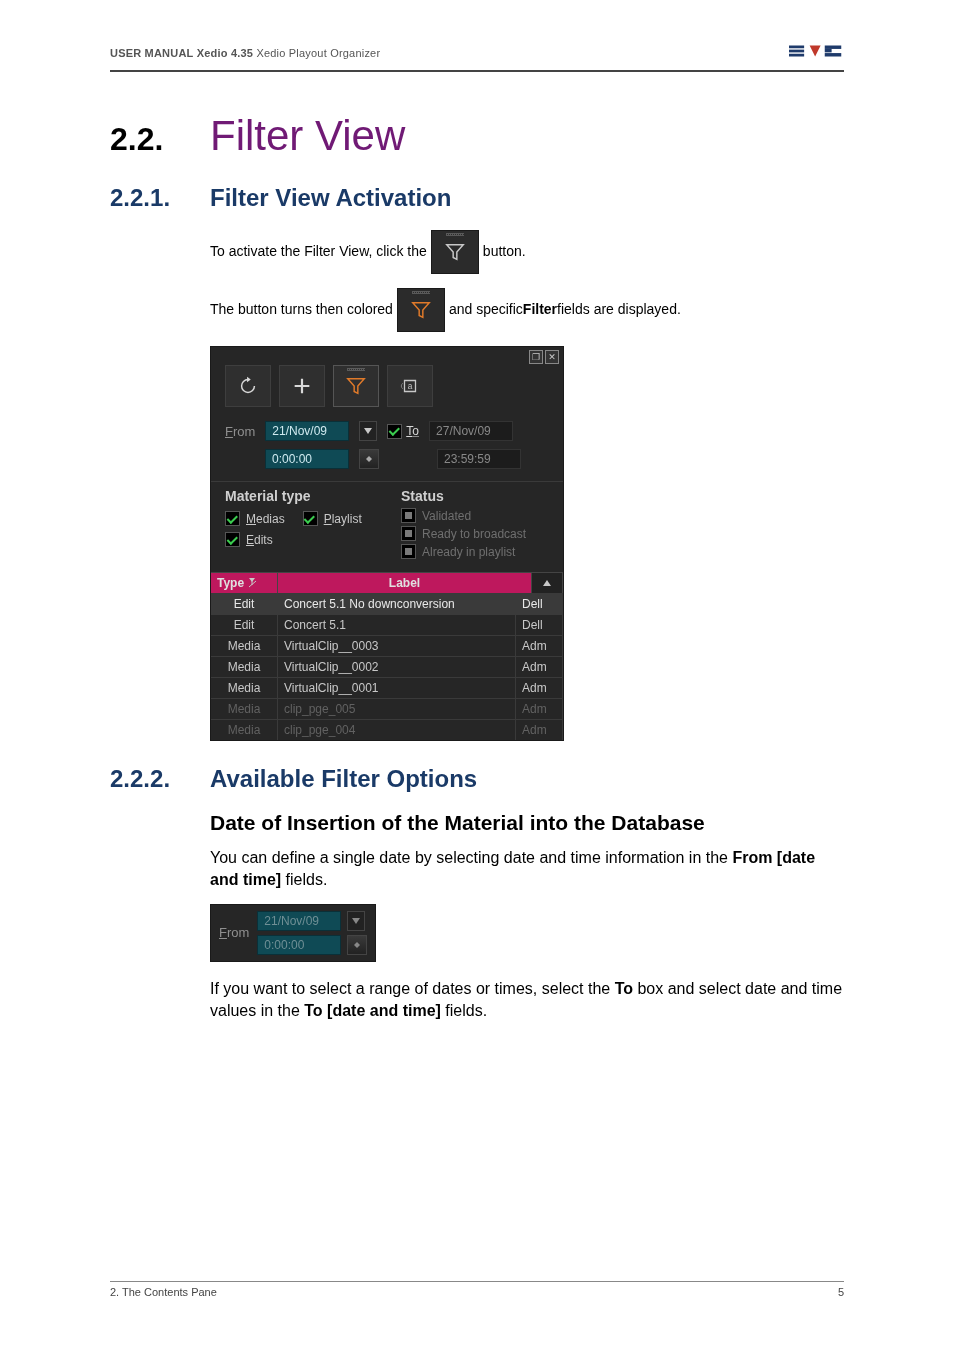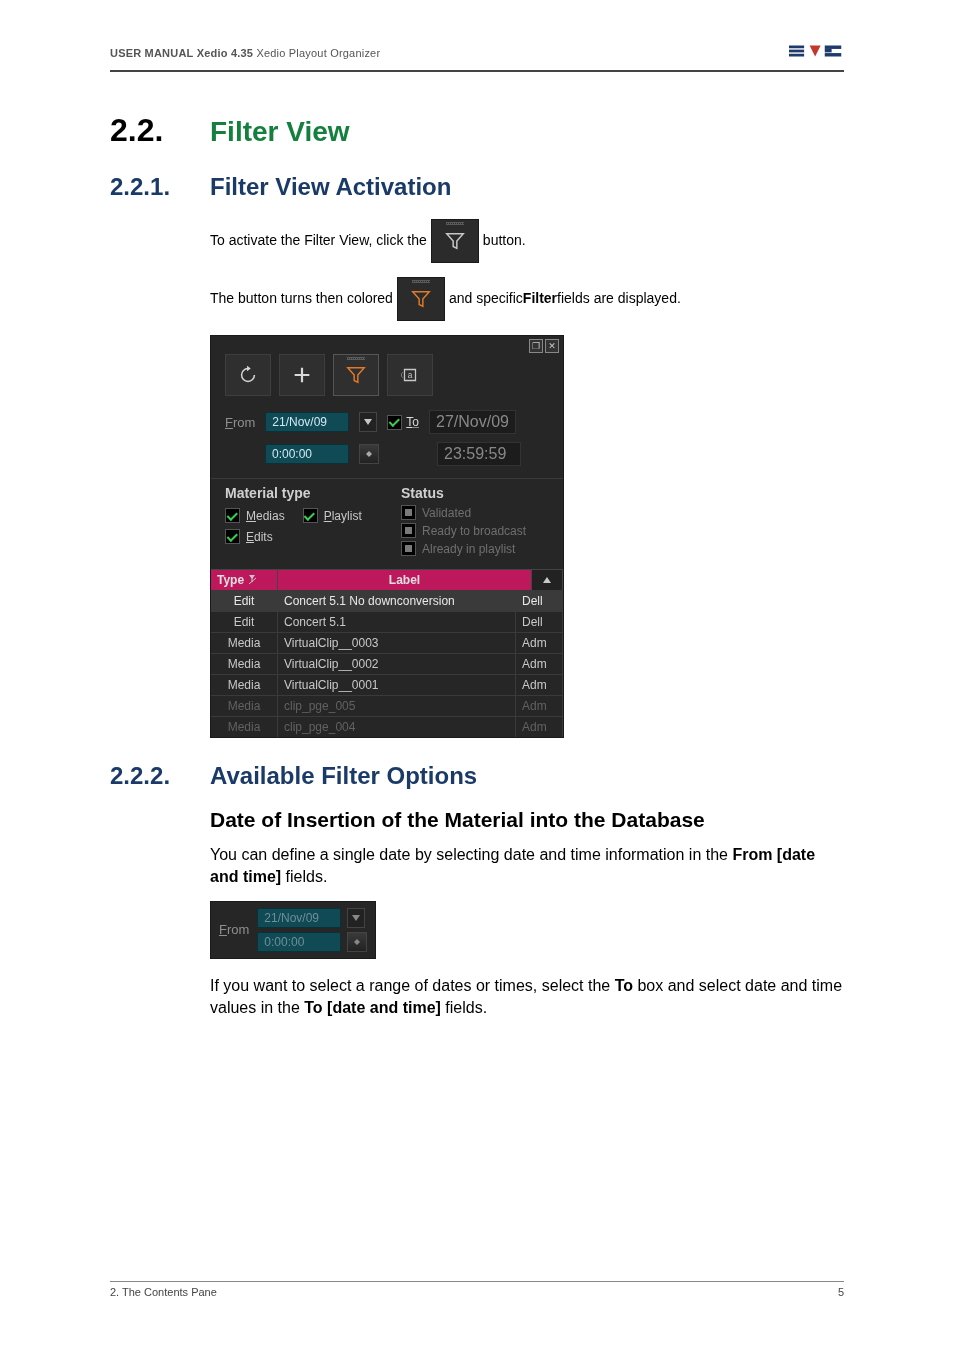--- a/index.html
+++ b/index.html
@@ -45,23 +45,23 @@
     margin-bottom: 20px;
     margin-top: 10px;
   }
   .h2-num {
     width: 100px;
     font-size: 32px;
     font-weight: bold;
     color: #000;
   }
   .h2-title {
-    font-size: 28px;
-    font-weight: bold;
-    color: #15803d;
+    font-size: 42px;
+    font-weight: normal;
+    color: #701a75;
   }
 
   .h3-row {
     display: flex;
     align-items: baseline;
     margin-bottom: 18px;
     margin-top: 24px;
   }
   .h3-num {
     width: 100px;
@@ -178,21 +178,21 @@
   .checkbox.checked::after {
     content:""; width:8px; height:4px; border-left:2px solid #3bcc4f; border-bottom:2px solid #3bcc4f;
     transform: rotate(-45deg) translate(0,-1px);
   }
   .checkbox.gray::after {
     content:""; width:7px; height:7px; background:#7a7a7a;
   }
 
   .to-lbl { color:#d8d8d8; text-decoration: underline; text-decoration-color:#888; }
   .readonly-box {
-    background:#1c1c1c; color:#888; font-size:16px;
+    background:#1c1c1c; color:#888; font-size:12px;
     padding:2px 6px; border:1px solid #333; min-width:70px;
     display:inline-block;
   }
 
   .section-split {
     display:flex;
     border-top:1px solid #3a3a3a;
     margin-top:6px;
   }
   .section-split .col {

